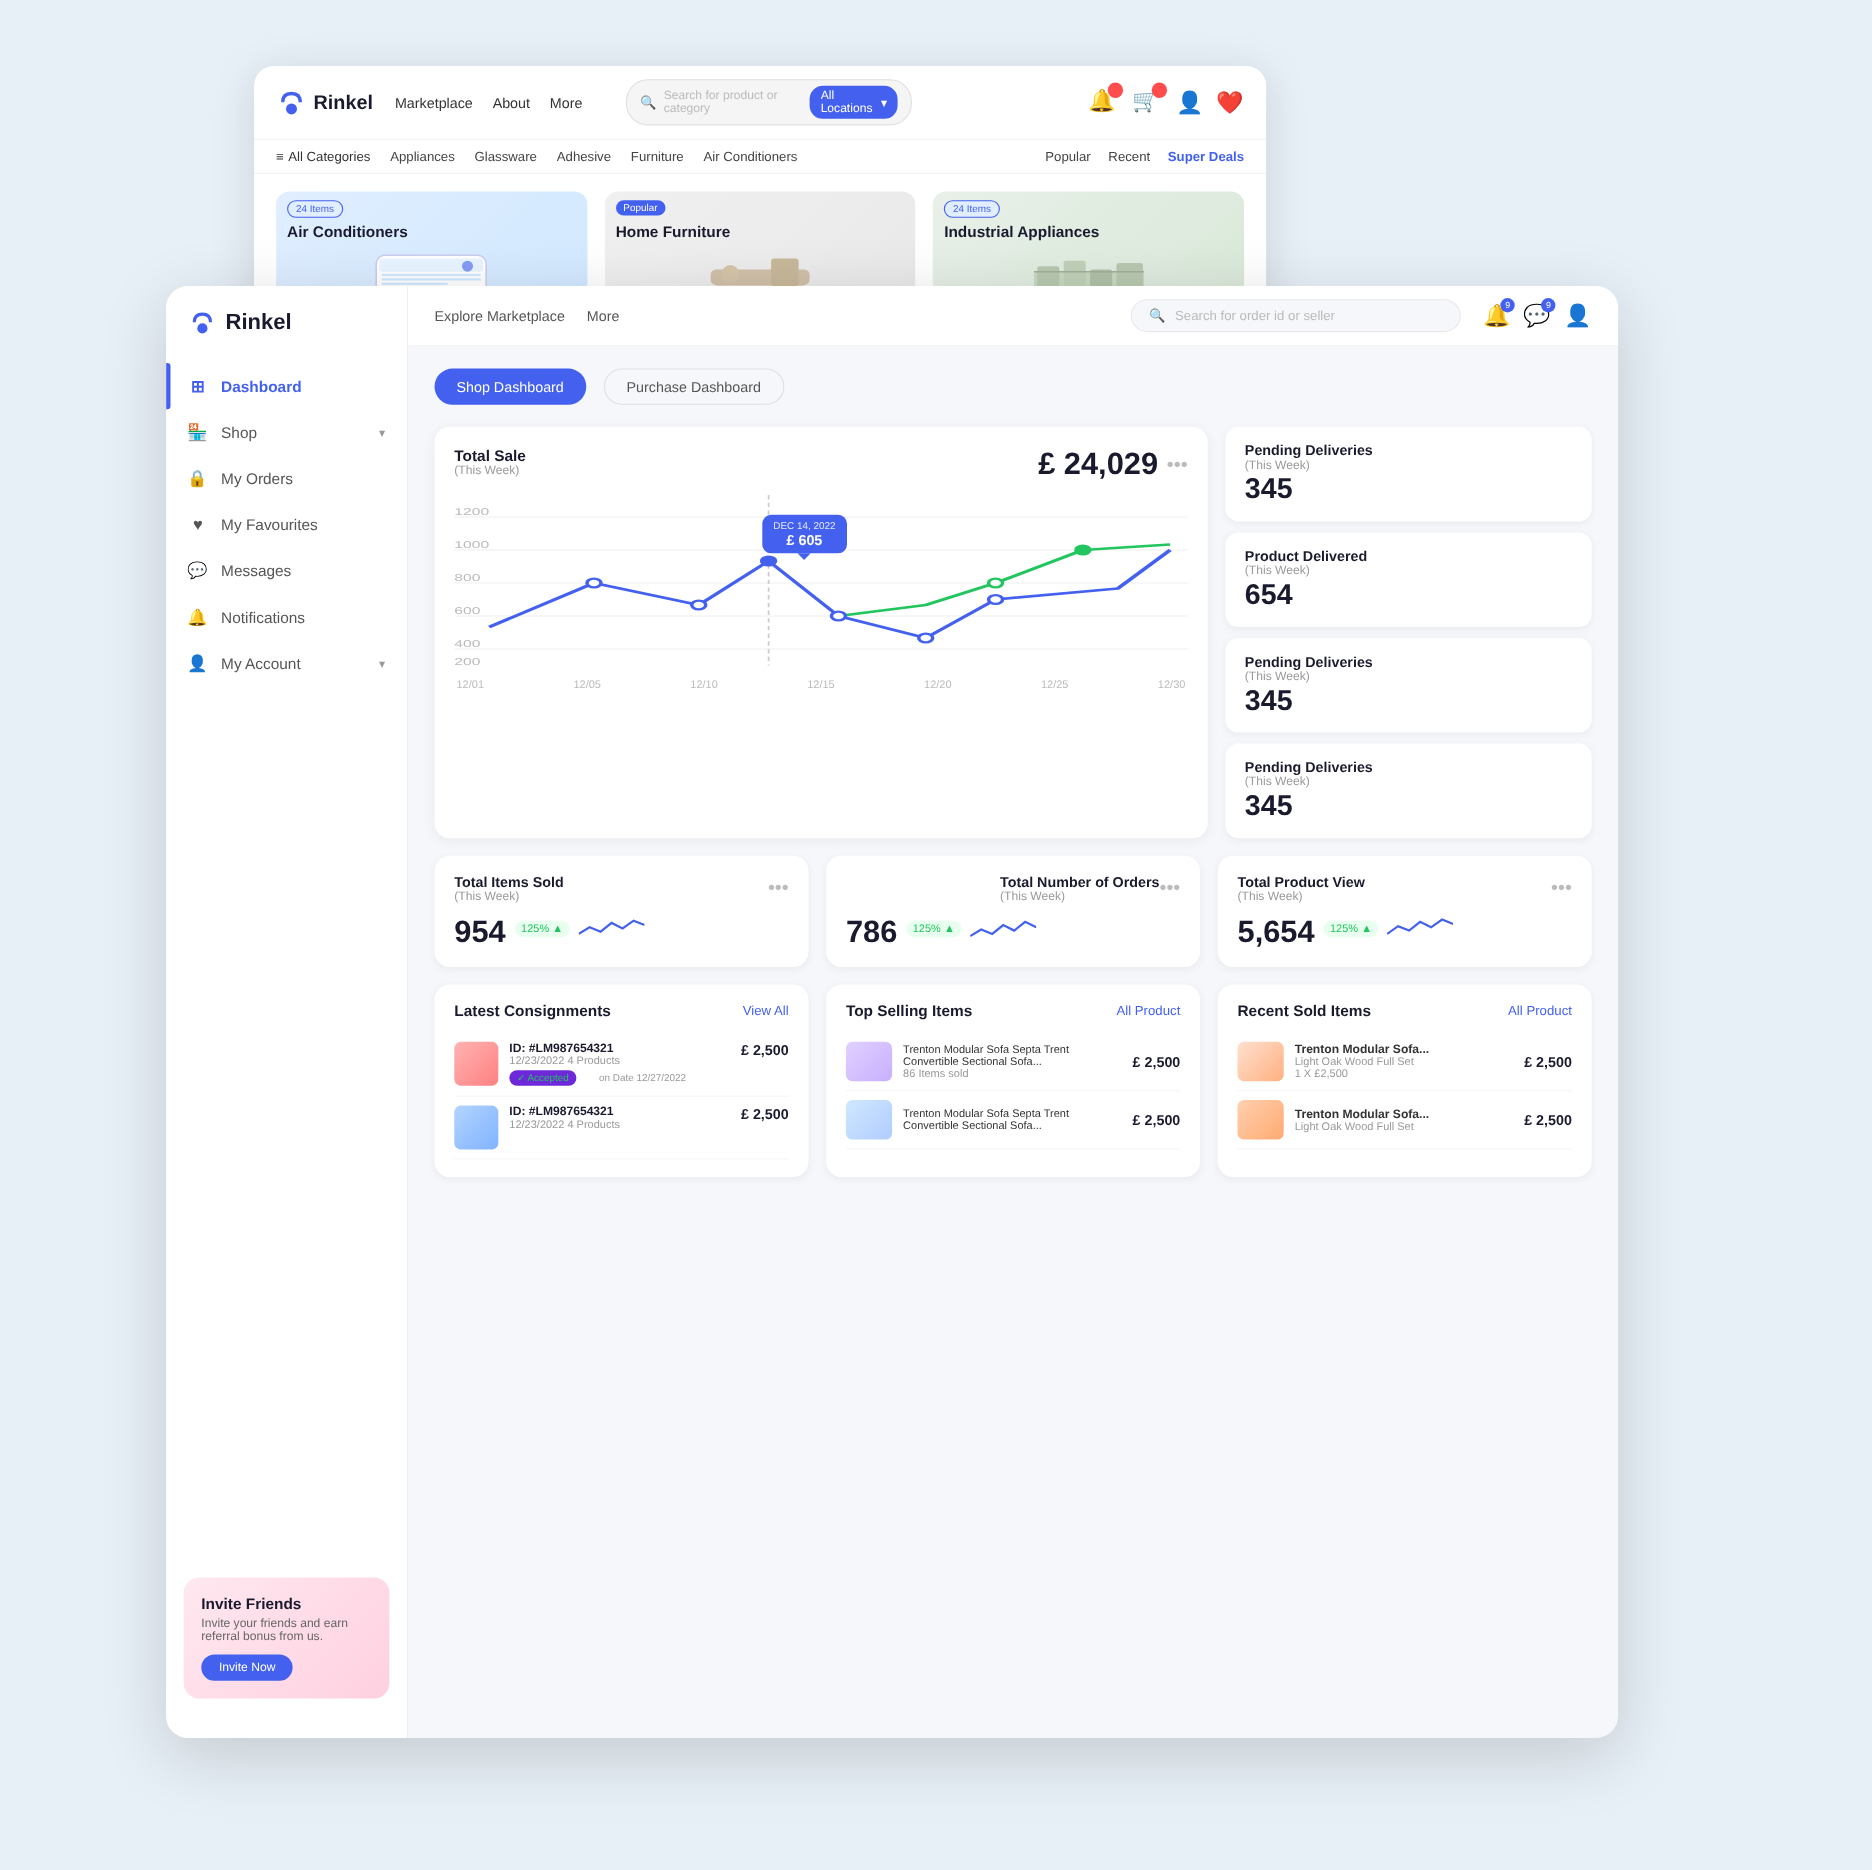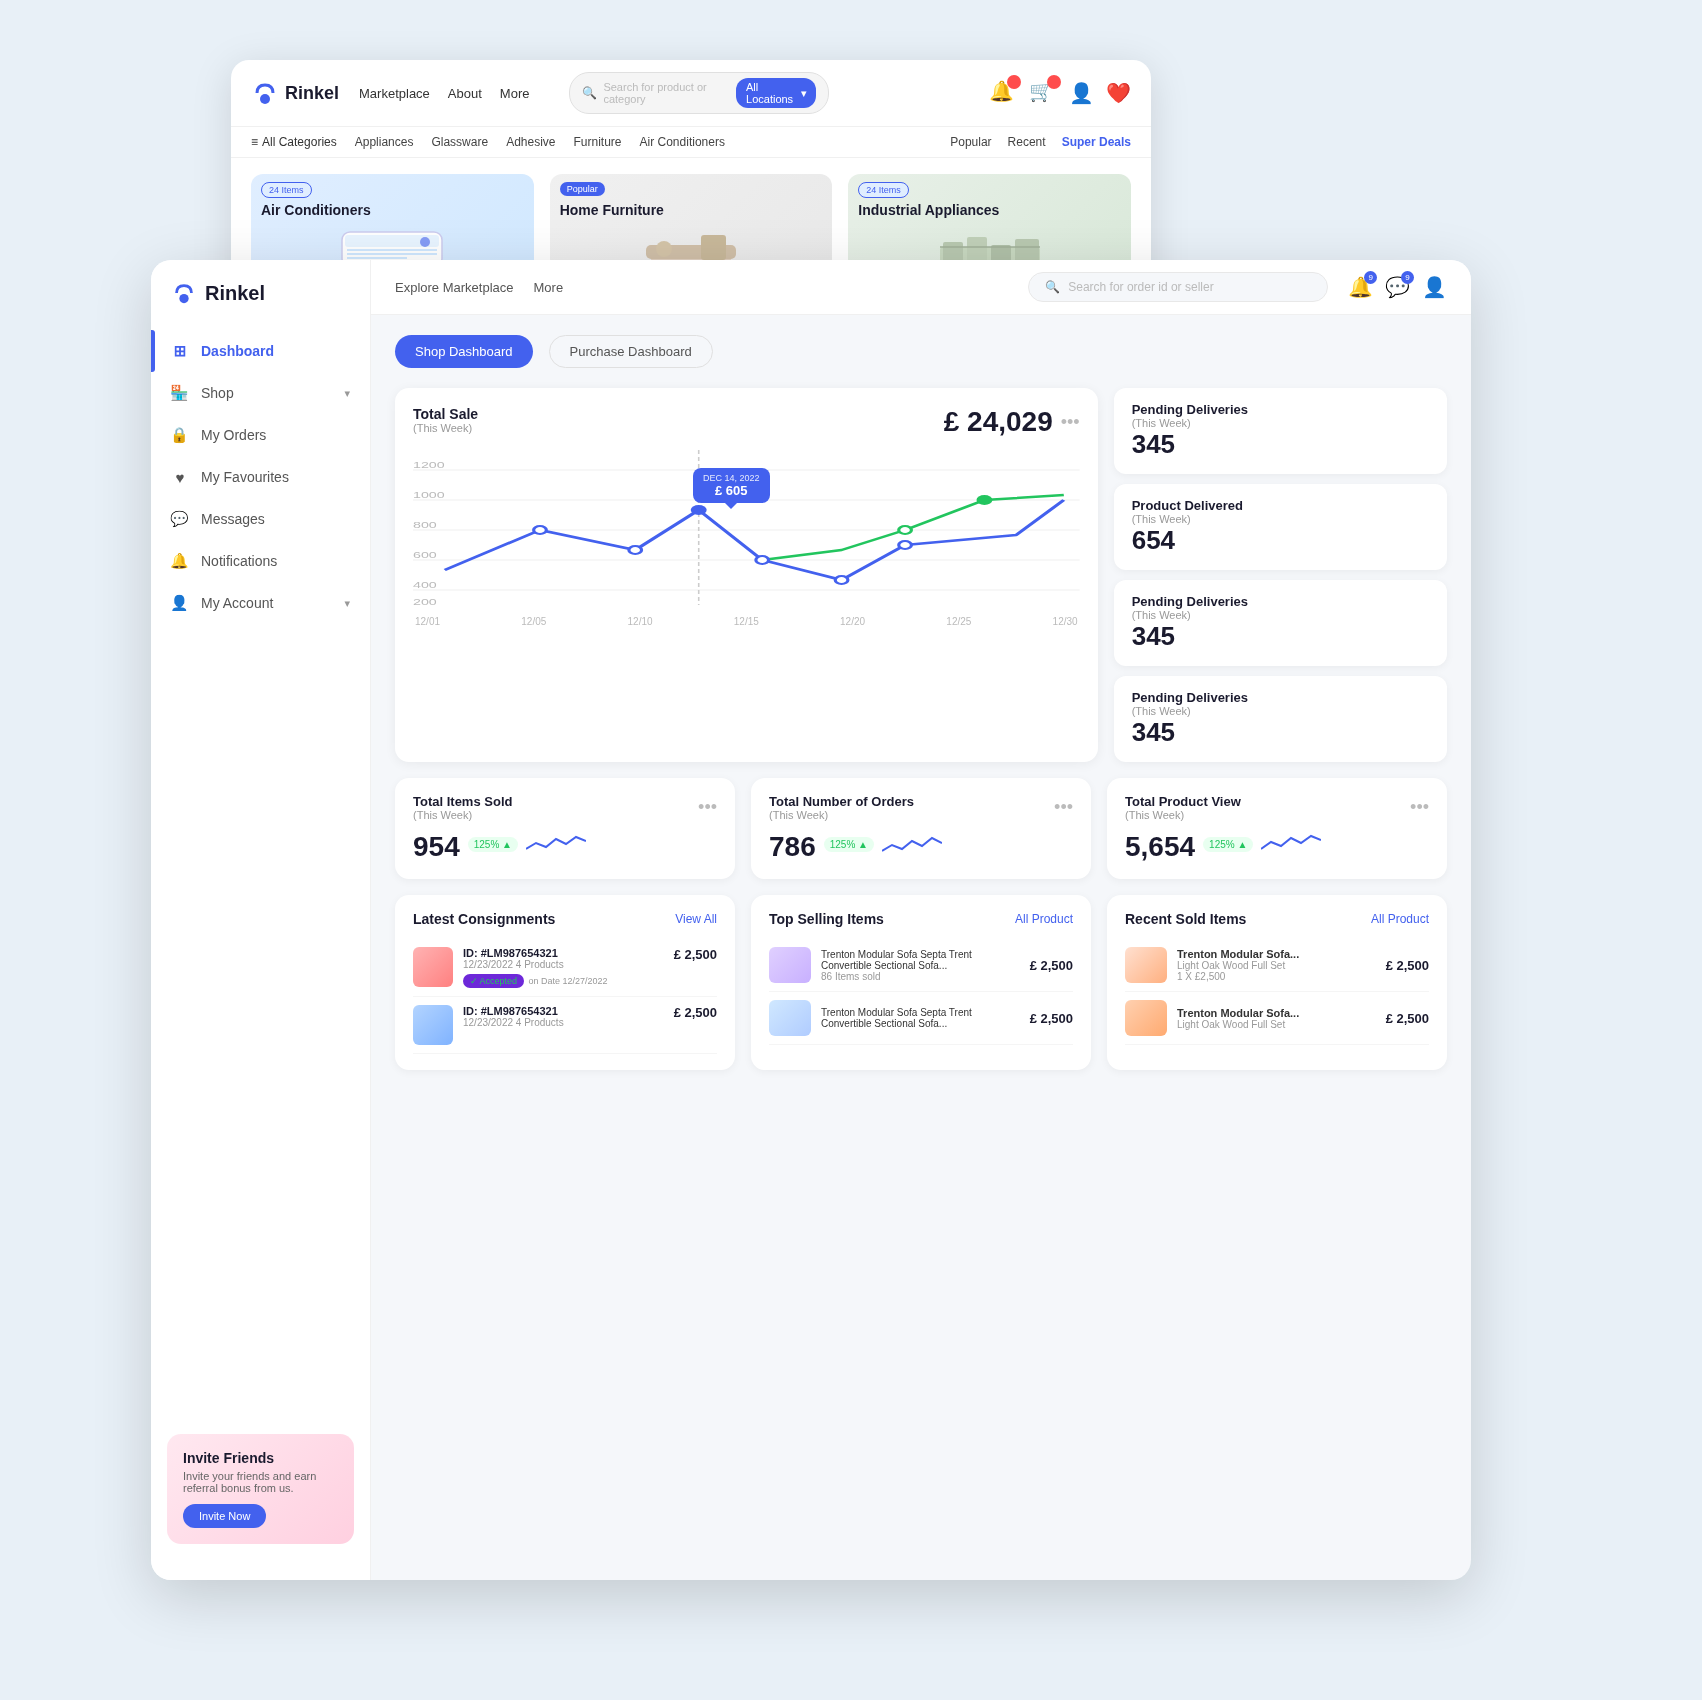--- a/index.html
+++ b/index.html
@@ -904,21 +904,21 @@
             </div>
             <div class="ls-row">
               <div class="ls-num">954</div>
               <div class="growth-badge">125% ▲</div>
               <svg class="wave-svg" width="60" height="30" viewBox="0 0 60 30">
                 <polyline points="0,20 10,14 20,18 30,10 40,15 50,8 60,12" fill="none" stroke="#4361ee" stroke-width="2"></polyline>
               </svg>
             </div>
           </div>
           <div class="lower-stat-card">
-            <div style="display:flex;justify-content:space-between;align-items:center;">
+            <div style="display:flex;justify-content:flex-end;align-items:center;">
               <div>
                 <div class="ls-title">Total Number of Orders</div>
                 <div class="ls-sub">(This Week)</div>
               </div>
               <span class="three-dots">•••</span>
             </div>
             <div class="ls-row">
               <div class="ls-num">786</div>
               <div class="growth-badge">125% ▲</div>
               <svg class="wave-svg" width="60" height="30" viewBox="0 0 60 30">
@@ -949,21 +949,21 @@
           <div class="consignment-card">
             <div class="section-header">
               <span class="sec-title">Latest Consignments</span>
               <span class="view-all">View All</span>
             </div>
             <div class="consignment-item">
               <div class="c-thumb"></div>
               <div class="c-info">
                 <div class="c-id">ID: #LM987654321</div>
                 <div class="c-date"><span>12/23/2022</span> <span>4 Products</span></div>
-                <div><span class="c-status">✓ Accepted</span> <span style="font-size:9px;color:#999;">on Date 12/27/2022</span></div>
+                <div><span class="c-status">✓ Accepted</span> <span style="font-size:9px;color:#999;margin-left:16px;">on Date 12/27/2022</span></div>
               </div>
               <div class="c-price">£ 2,500</div>
             </div>
             <div class="consignment-item">
               <div class="c-thumb t2"></div>
               <div class="c-info">
                 <div class="c-id">ID: #LM987654321</div>
                 <div class="c-date"><span>12/23/2022</span> <span>4 Products</span></div>
               </div>
               <div class="c-price">£ 2,500</div>

